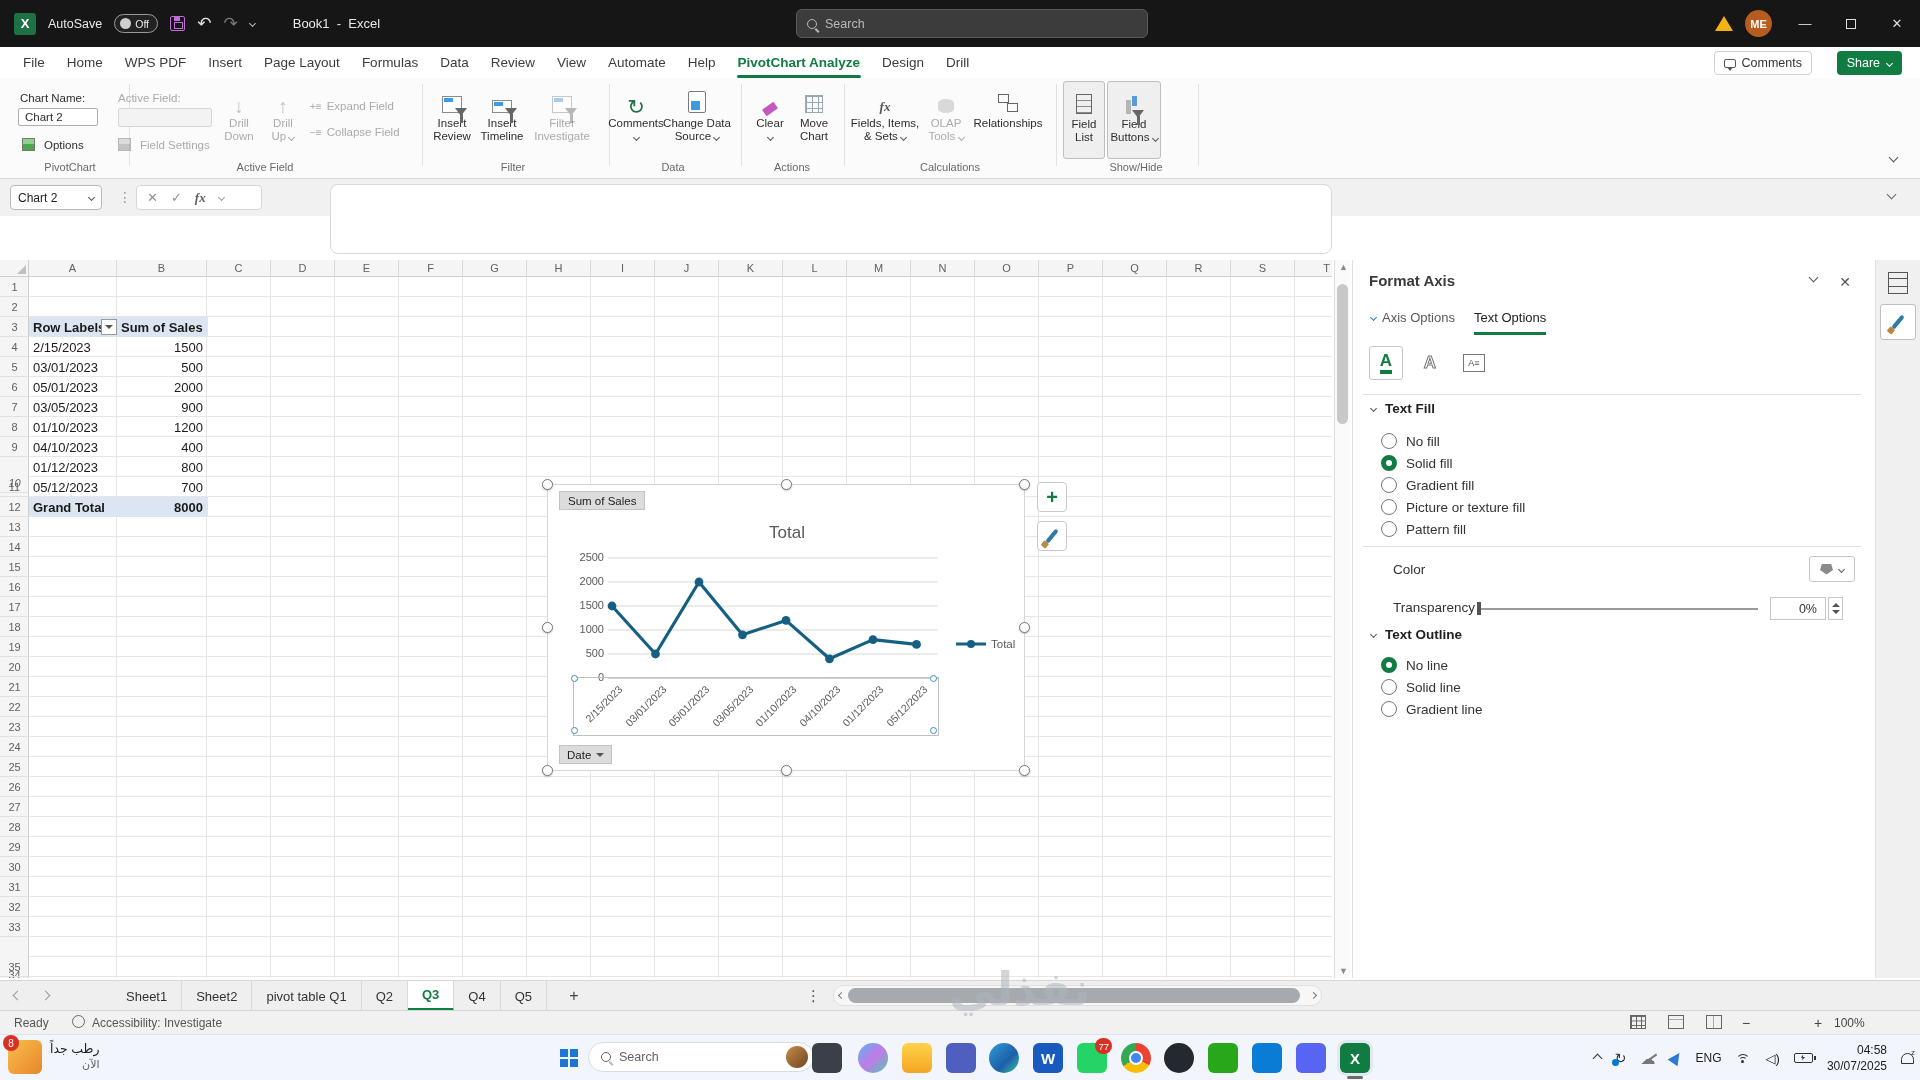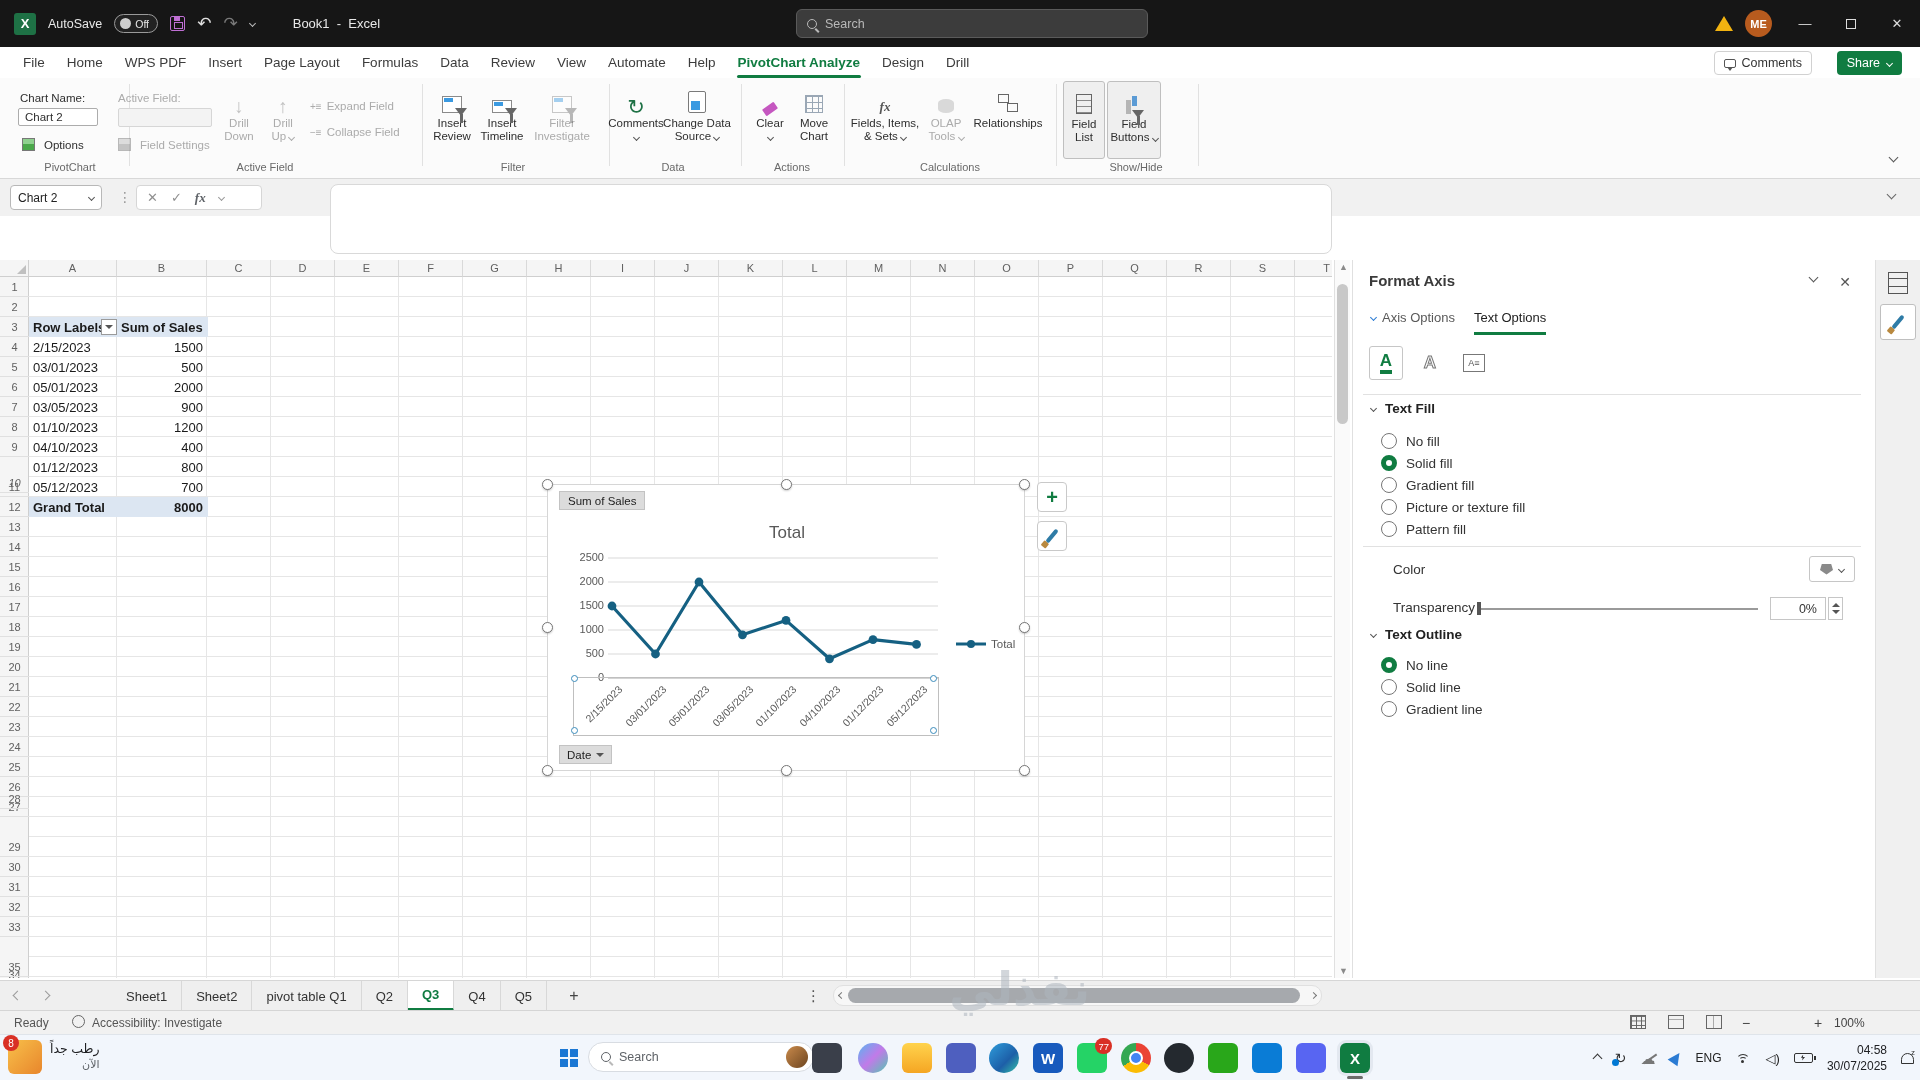--- a/index.html
+++ b/index.html
@@ -449,21 +449,21 @@
       <div class="rownum" style="top: 340px;">18</div>
       <div class="rownum" style="top: 360px;">19</div>
       <div class="rownum" style="top: 380px;">20</div>
       <div class="rownum" style="top: 400px;">21</div>
       <div class="rownum" style="top: 420px;">22</div>
       <div class="rownum" style="top: 440px;">23</div>
       <div class="rownum" style="top: 460px;">24</div>
       <div class="rownum" style="top: 480px;">25</div>
       <div class="rownum" style="top: 500px;">26</div>
       <div class="rownum" style="top: 520px;">27</div>
-      <div class="rownum" style="top: 512px;">28</div>
+      <div class="rownum" style="top: 540px;">28</div>
       <div class="rownum" style="top: 560px;">29</div>
       <div class="rownum" style="top: 580px;">30</div>
       <div class="rownum" style="top: 600px;">31</div>
       <div class="rownum" style="top: 620px;">32</div>
       <div class="rownum" style="top: 640px;">33</div>
       <div class="rownum" style="top: 688px;">34</div>
       <div class="rownum" style="top: 680px;">35</div>
     </div>
   <div id="grid-body">
     <div id="grid-vlines">

